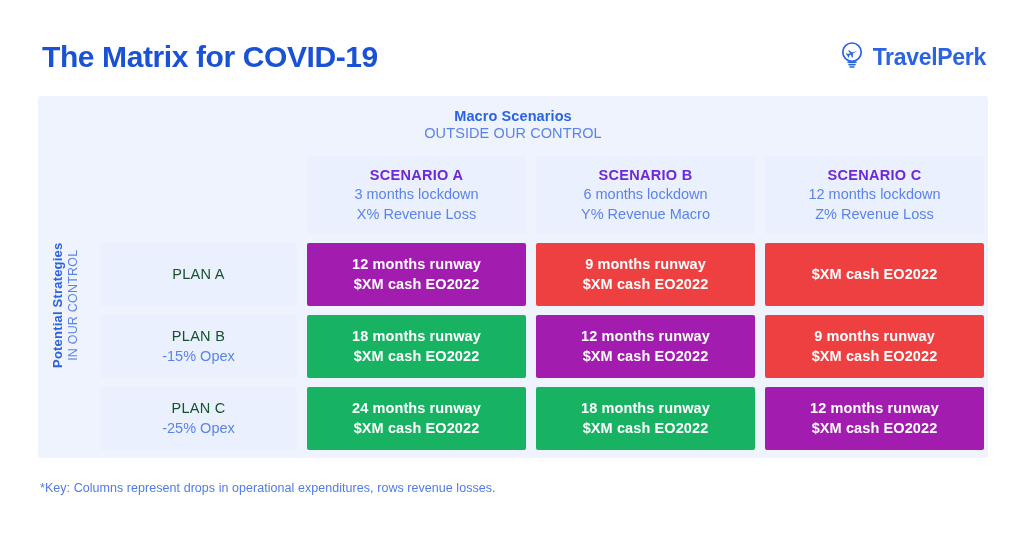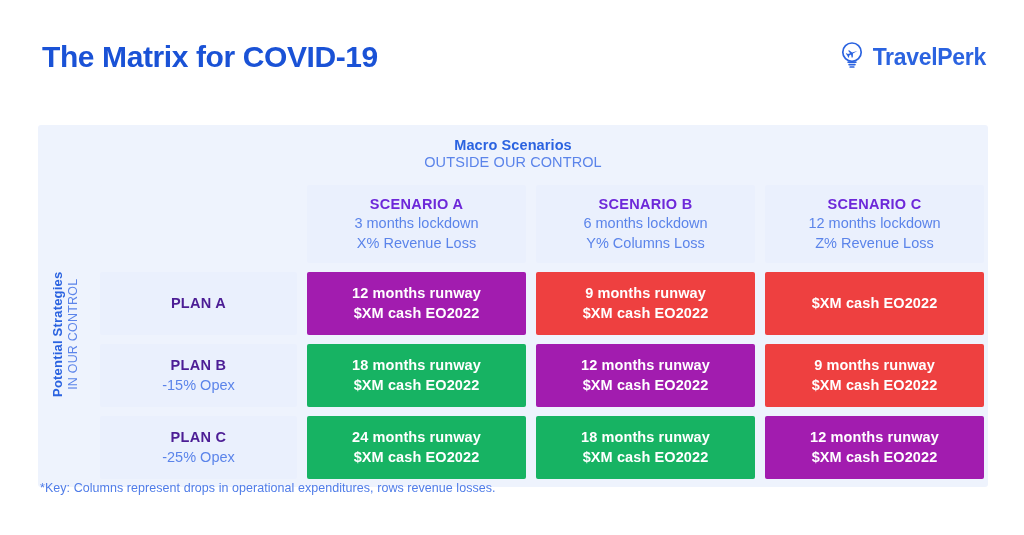--- a/index.html
+++ b/index.html
@@ -50,21 +50,21 @@
     font-size: 23px;
     font-weight: bold;
     color: #2b63e0;
     letter-spacing: -0.3px;
   }
 
   
   .matrix {
     position: absolute;
     left: 38px;
-    top: 125px;
+    top: 96px;
     width: 950px;
     height: 362px;
     background: #eef3fd;
     border-radius: 3px;
   }
 
   
   .macro-banner {
     position: absolute;
     left: 0;
@@ -163,22 +163,22 @@
     font-size: 14.5px;
     font-weight: normal;
     color: #5b84ea;
   }
 
   .cell-plan {
     background: #eaf0fd;
   }
   .cell-plan .l1 {
     font-size: 14.5px;
-    font-weight: bold;
-    color: #4c1d95;
+    font-weight: normal;
+    color: #14532d;
     letter-spacing: 0.3px;
   }
   .cell-plan .l2 {
     font-size: 14.5px;
     font-weight: normal;
     color: #5b84ea;
   }
 
   .cell-data .l1,
   .cell-data .l2 {
@@ -244,21 +244,21 @@
 
       <div class="cell cell-head">
         <div class="l1">SCENARIO A</div>
         <div class="l2">3 months lockdown</div>
         <div class="l3">X% Revenue Loss</div>
       </div>
 
       <div class="cell cell-head">
         <div class="l1">SCENARIO B</div>
         <div class="l2">6 months lockdown</div>
-        <div class="l3">Y% Columns Loss</div>
+        <div class="l3">Y% Revenue Macro</div>
       </div>
 
       <div class="cell cell-head">
         <div class="l1">SCENARIO C</div>
         <div class="l2">12 months lockdown</div>
         <div class="l3">Z% Revenue Loss</div>
       </div>
 
       <div class="cell cell-plan">
         <div class="l1">PLAN A</div>

